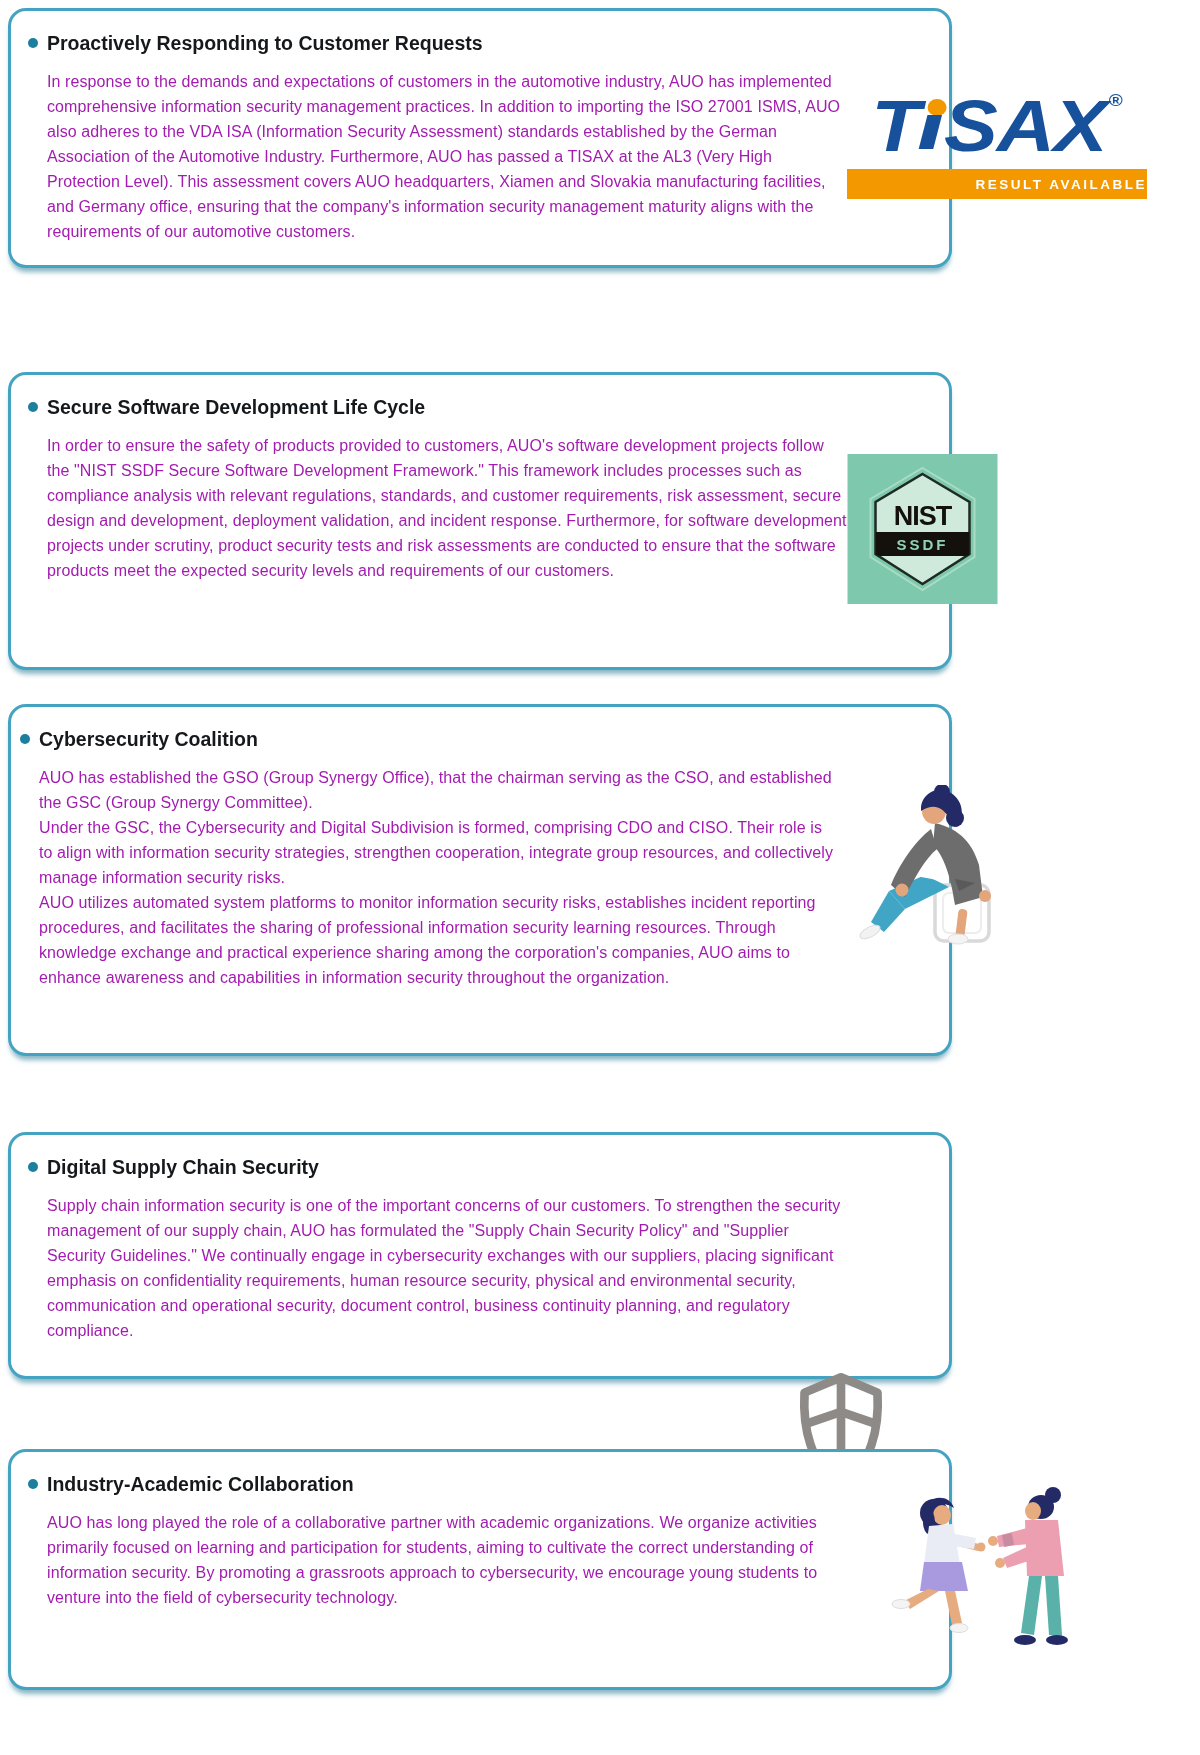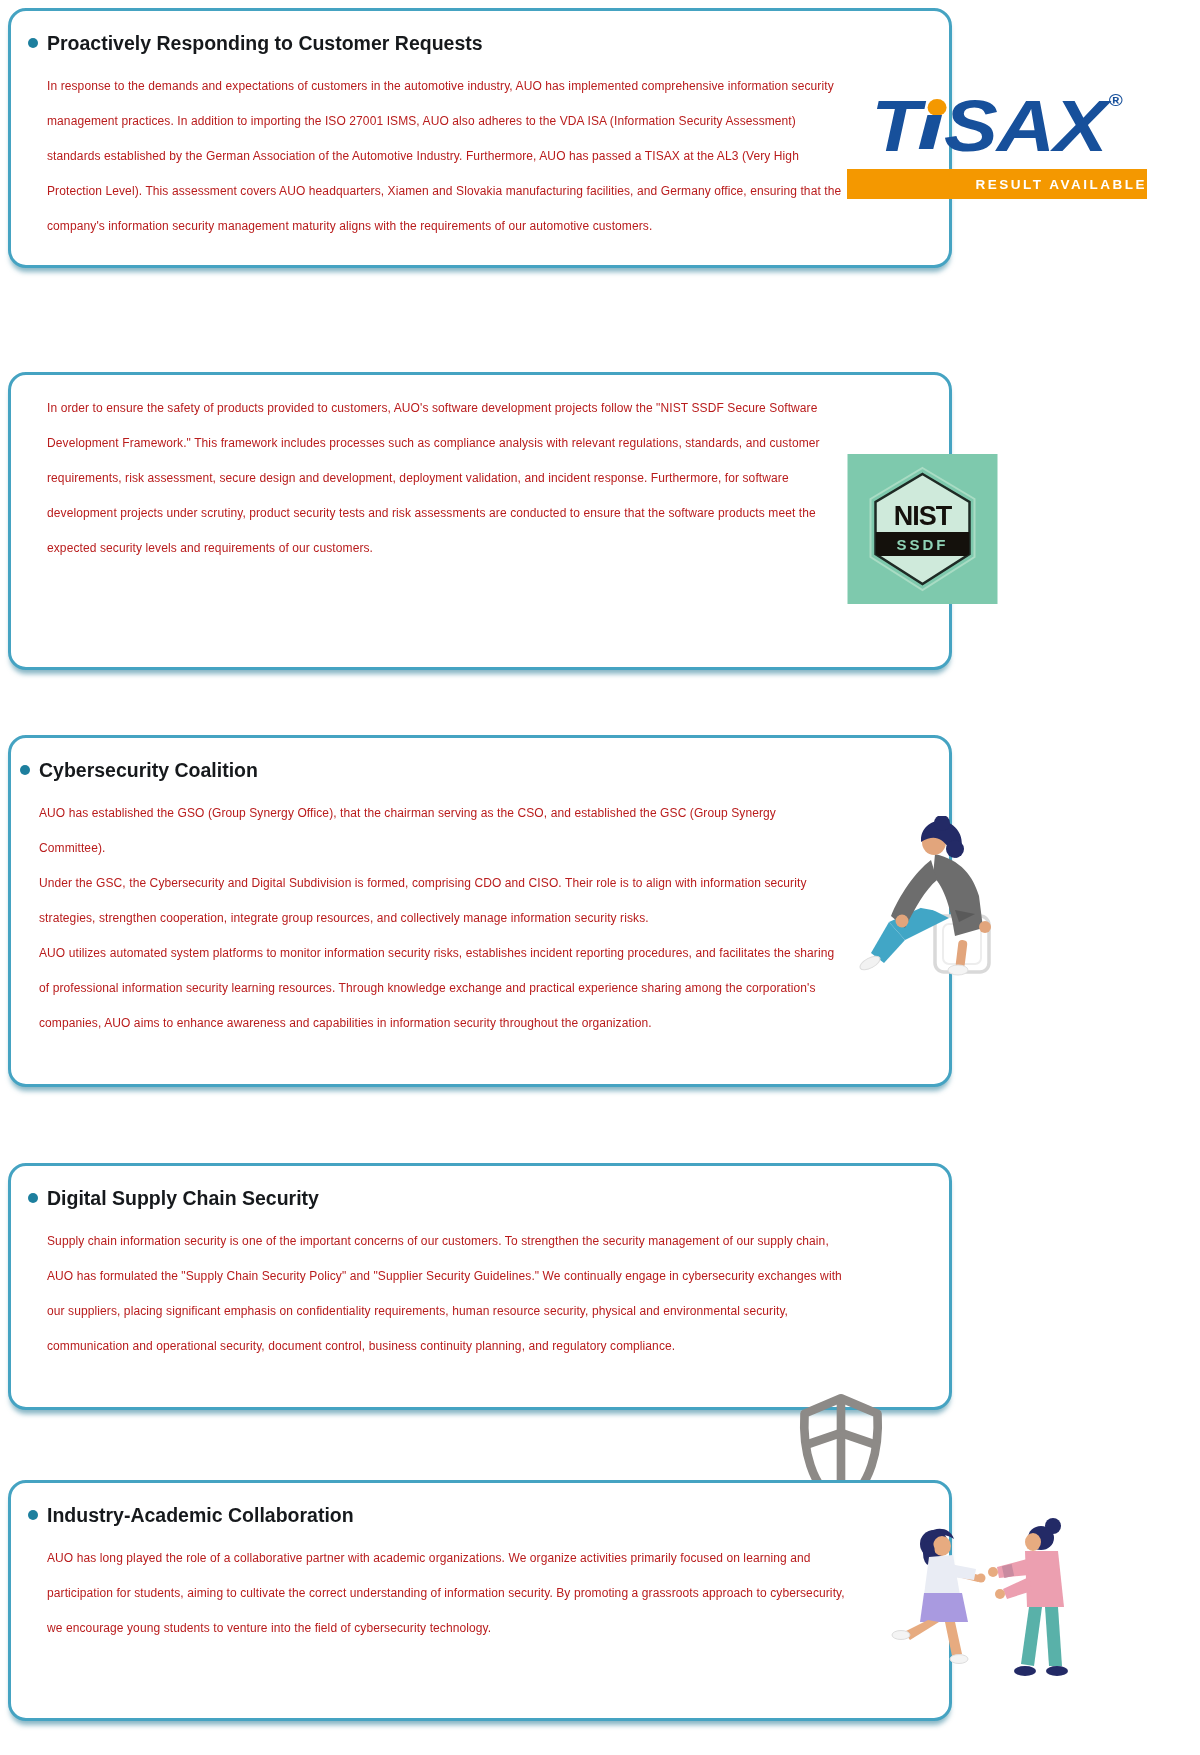--- a/index.html
+++ b/index.html
@@ -16,44 +16,44 @@
     background:#ffffff;
     border:3px solid #45a3c2;
     border-radius:18px;
     box-shadow:0 6px 5px -2px rgba(38,122,150,.55);
     padding:16px 26px 14px 36px;
     display:flex;
     position:relative;
   }
   .card-1{margin-top:8px;height:260px;}
   .card-2{margin-top:104px;height:298px;}
-  .card-3{margin-top:65px;height:352px;padding-left:28px;}
+  .card-3{margin-top:34px;height:352px;padding-left:28px;}
   .card-4{margin-top:76px;height:247px;flex-direction:column;}
   .card-5{margin-top:70px;height:241px;gap:32px;}
 
   .text-col{width:800px;flex:none;}
   .card-title{
     position:relative;
     margin:4px 0 14px 0;
     font-size:19.5px;
     line-height:24px;
     font-weight:700;
     color:#16191c;
   }
   .bullet{
     position:absolute;
     left:-19px;top:7px;
     width:10px;height:10px;border-radius:50%;
     background:#1d7f9e;
   }
   .card-body p{
     margin:0;
-    font-size:12px;
-    line-height:35px;
-    color:#b91c1c;
+    font-size:16px;
+    line-height:25px;
+    color:#a21caf;
     letter-spacing:.1px;
   }
   .fig-col{
     flex:1;
     display:flex;
     align-items:center;
     justify-content:flex-end;
   }
 
   
@@ -112,20 +112,24 @@
         <span>SAX</span>
         <span class="tisax-reg">®</span>
       </div>
       <div class="tisax-banner">RESULT AVAILABLE</div>
     </div>
   </div>
 </section>
 
 <section class="card card-2">
   <div class="text-col">
+    <h2 class="card-title">
+      <span class="bullet"></span>
+      <span>Secure Software Development Life Cycle</span>
+    </h2>
     <div class="card-body">
       <p>In order to ensure the safety of products provided to customers, AUO's software development projects follow the "NIST SSDF Secure Software Development Framework." This framework includes processes such as compliance analysis with relevant regulations, standards, and customer requirements, risk assessment, secure design and development, deployment validation, and incident response. Furthermore, for software development projects under scrutiny, product security tests and risk assessments are conducted to ensure that the software products meet the expected security levels and requirements of our customers.</p>
     </div>
   </div>
   <div class="fig-col fig-nist">
     <svg width="151" height="150" viewBox="0 0 150 150">
       <rect width="150" height="150" fill="#7ec9ad"></rect>
       <polygon points="75,14 127,45 127,103 75,136 23,103 23,45" fill="none" stroke="#a9dcc4" stroke-width="2"></polygon>
       <polygon id="hex" points="75,20 122,48 122,100 75,130 28,100 28,48" fill="#cfeadb" stroke="#1e2a24" stroke-width="2.5"></polygon>
       <clipPath id="hexclip">

